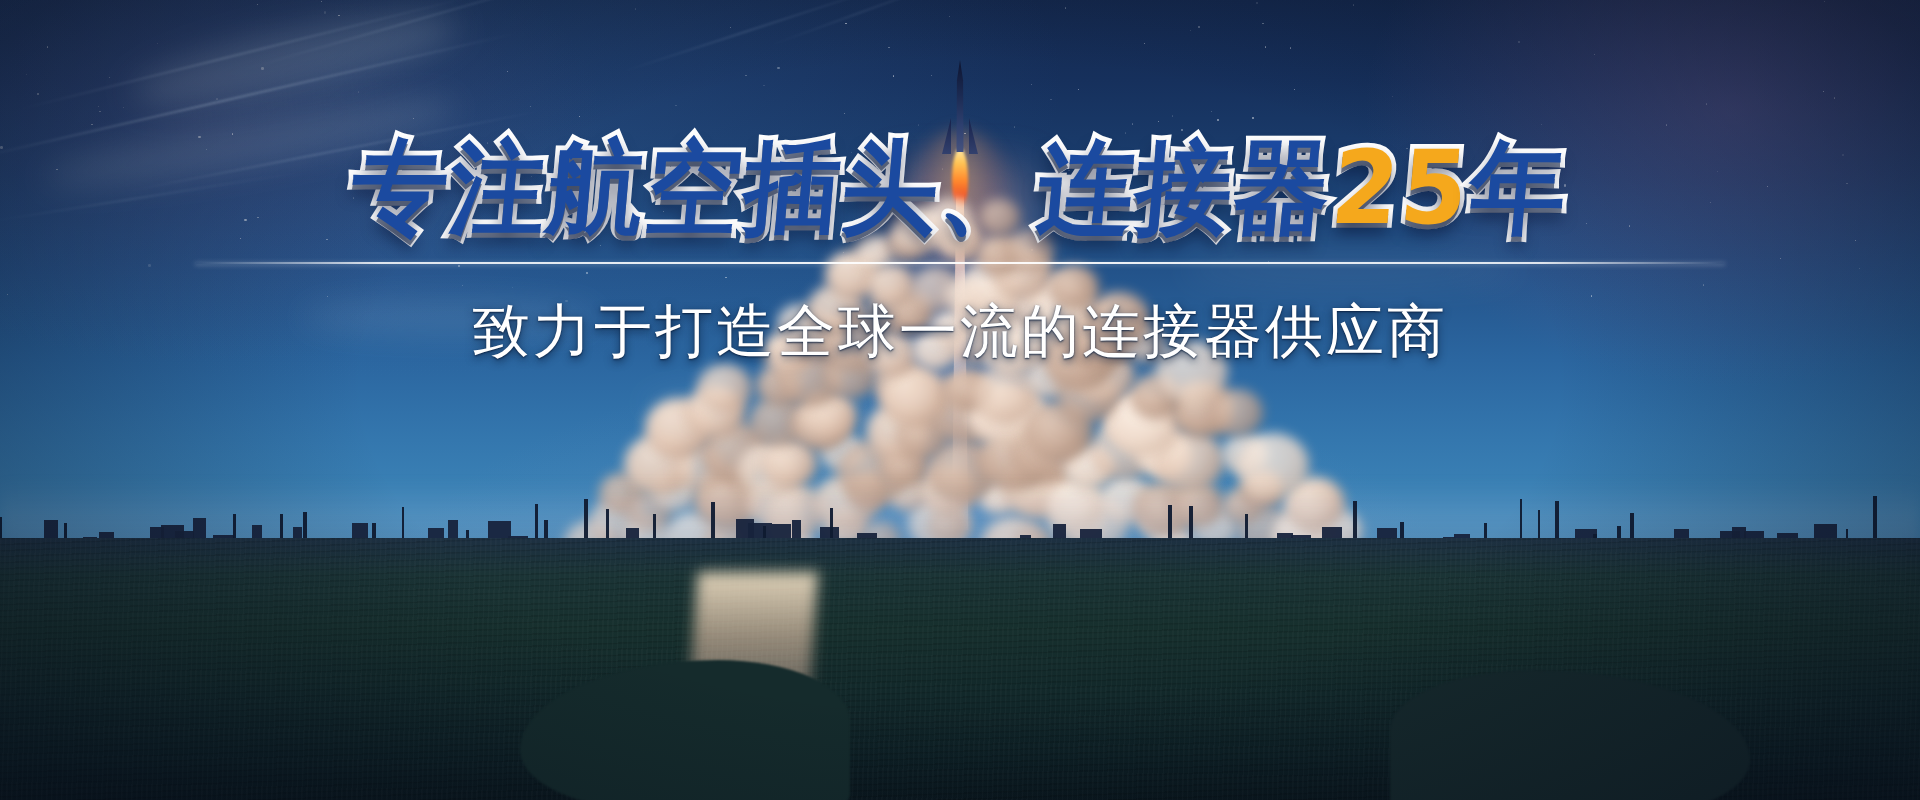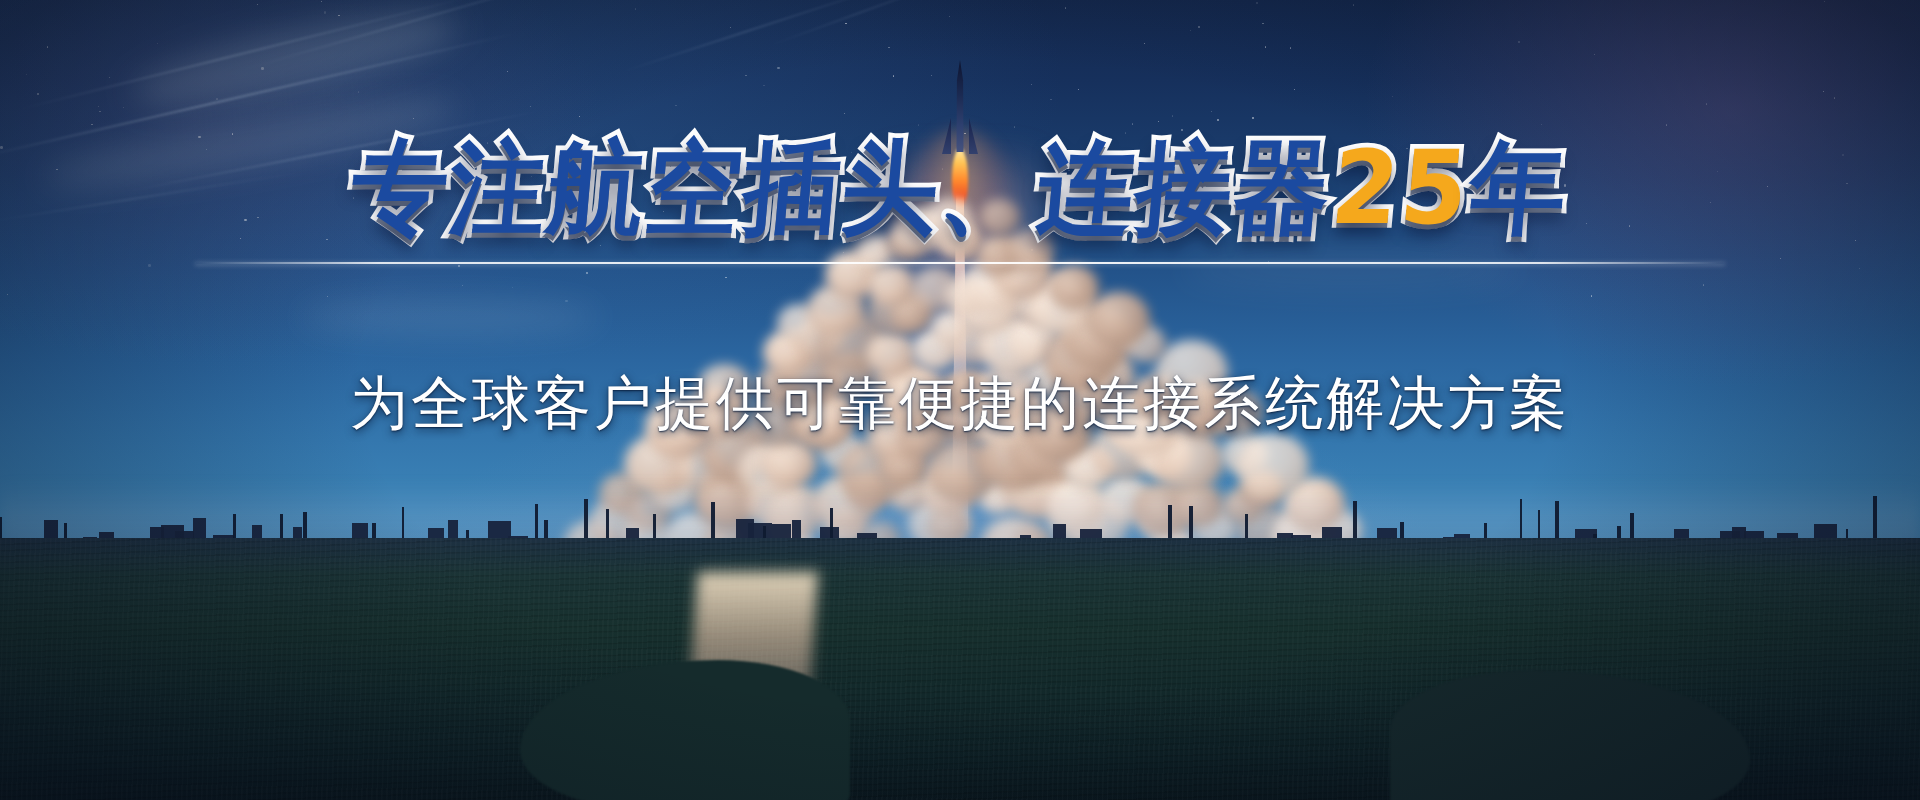--- a/index.html
+++ b/index.html
@@ -727,15 +727,15 @@
   <div class="vignette"></div>
 
   <div class="content">
 
     <div class="headline">
       <span class="seg blue">专注航空插头、连接器</span><span class="seg gold">25</span><span class="seg blue">年</span>
     </div>
 
     <div class="divider"></div>
 
-    <div class="sub sub-2">为全球客户提供可靠便捷的连接系统解决方案</div>
+    <div class="sub sub-1">致力于打造全球一流的连接器供应商</div>
   </div>
 </div>
 
 </body></html>

